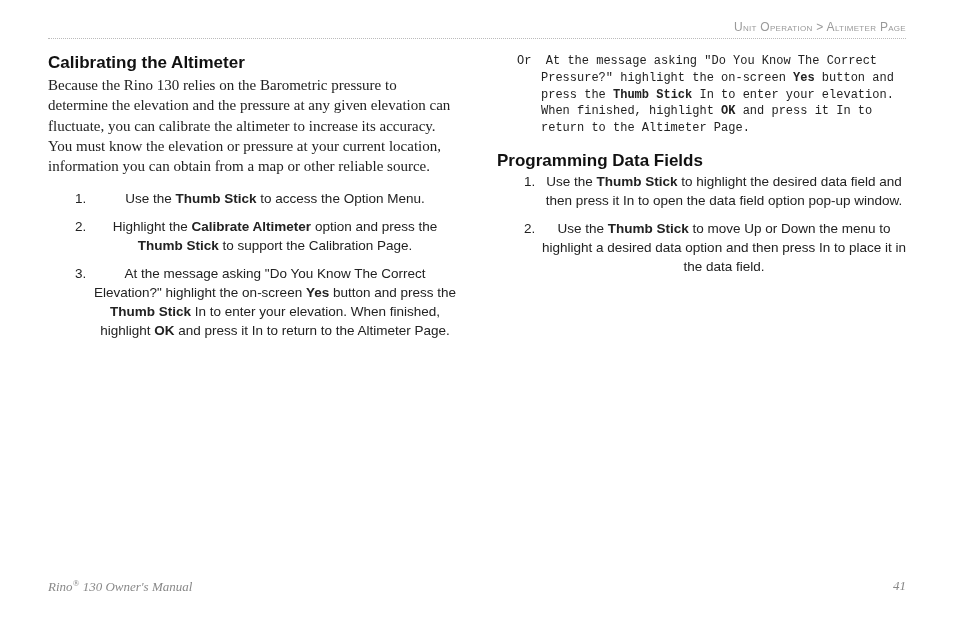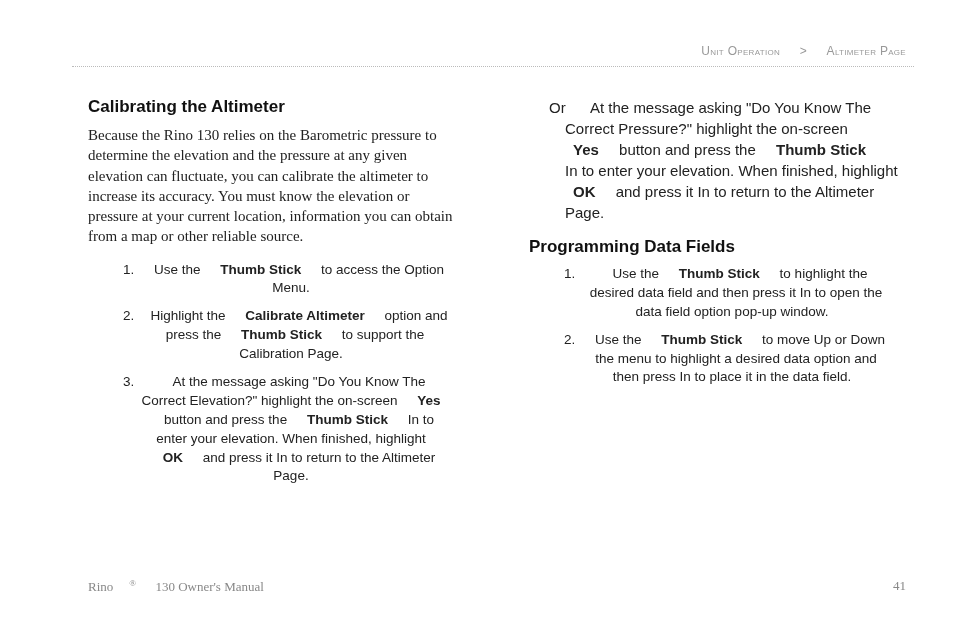--- a/index.html
+++ b/index.html
@@ -1,15 +1,15 @@
 <!DOCTYPE html>
 <html><head>
 <meta charset="utf-8">
 <style>
-  * { box-sizing: border-box; margin: 8px; padding: 0; }
+  * { box-sizing: border-box; margin: 0; padding: 0; }
   body {
     width: 954px;
     height: 621px;
     background: #fff;
     font-family: "Times New Roman", Times, serif;
     color: #222;
     position: relative;
     padding: 20px 48px 0 48px;
   }
   .breadcrumb {
@@ -61,36 +61,37 @@
     list-style: decimal;
     padding-left: 42px;
     margin-bottom: 12px;
     text-align: center;
   }
   ol.steps li {
     padding-left: 3px;
     margin-bottom: 9px;
   }
   .or-block {
-    font-family: Liberation Sans, sans-serif;
-    font-size: 15px;
+    font-family: Liberation Mono, monospace;
+    font-size: 12px;
     line-height: 1.4;
     margin-left: 20px;
     padding-left: 24px;
     text-indent: -24px;
     margin-bottom: 14px;
   }
   .b { font-weight: bold; }
   .footer {
     position: absolute;
     left: 48px;
     right: 48px;
     bottom: 26px;
     display: flex;
     justify-content: space-between;
+    font-style: italic;
     font-size: 13px;
     color: #888;
     font-family: "Times New Roman", Times, serif;
   }
   .footer .sup { font-size: 9px; vertical-align: super; }
 </style>
 </head>
 <body>
 
 <div class="breadcrumb">

